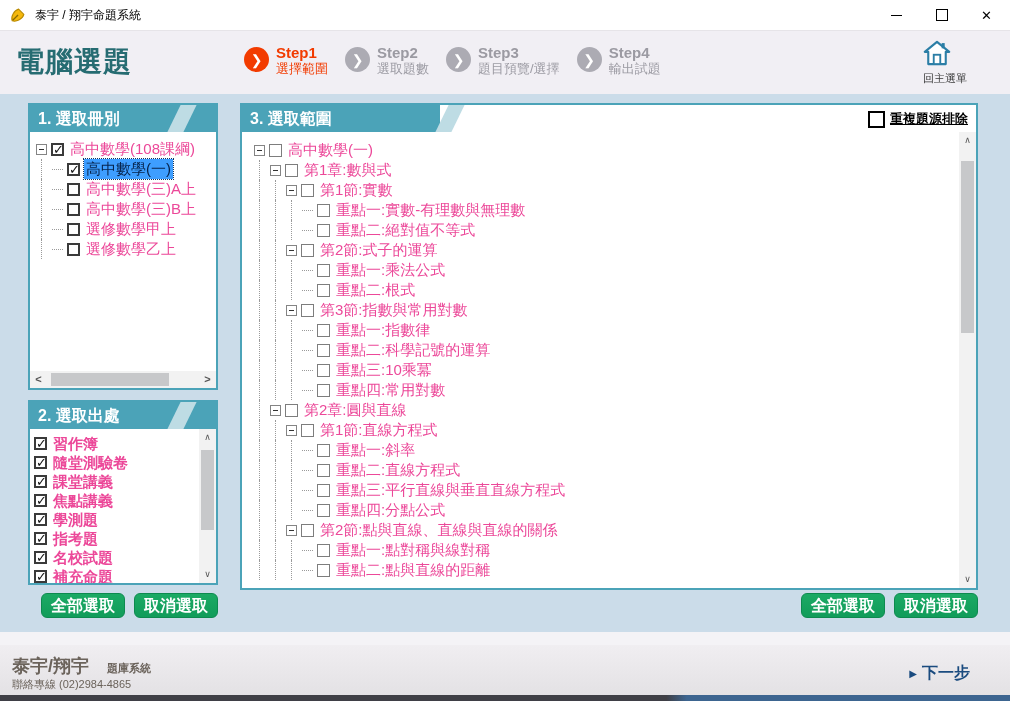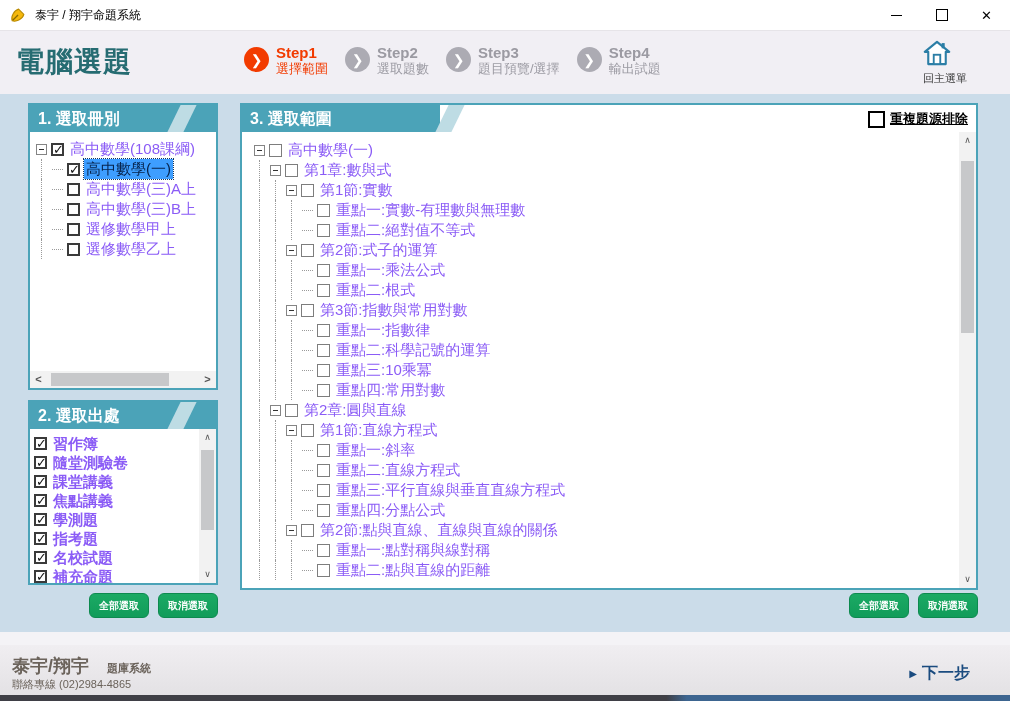--- a/index.html
+++ b/index.html
@@ -65,21 +65,21 @@
   .guide{flex:none;width:10px;margin-left:5px;height:100%;border-left:1px dotted #9a9a9a;}
   .expand{flex:none;width:11px;height:11px;border:1px solid #848484;background:#fff;
           position:relative;margin-right:4px;box-sizing:border-box;cursor:pointer;}
   .expand::after{content:"";position:absolute;left:2px;right:2px;top:4px;height:1px;background:#333;}
   .hline{flex:none;width:11px;height:0;border-top:1px dotted #9a9a9a;margin-right:4px;}
   .cb{flex:none;width:13px;height:13px;border:1px solid #7d7d7d;background:#fff;margin-right:4px;
       position:relative;box-sizing:border-box;cursor:pointer;}
   .bold-cb .cb{border:2px solid #3a3a3a;}
   .cb.checked::after{content:"✓";position:absolute;left:0px;top:-3px;font-size:13px;
                      font-weight:bold;color:#111;}
-  .tlabel{font-size:15px;color:#8b5cf6;padding:0 2px;line-height:20px;}
+  .tlabel{font-size:15px;color:#ec4899;padding:0 2px;line-height:20px;}
   .tlabel.selected{background:var(--selection,#3E9EFF);color:#06224a;outline:1px dotted #14365e;}
   .lrow{display:flex;align-items:center;height:19px;padding-left:4px;white-space:nowrap;cursor:pointer;}
 
   
   .vscroll{position:absolute;top:0;right:0;bottom:0;width:17px;background:#F2F2F2;}
   .vscroll .arr{position:absolute;left:0;width:17px;height:17px;text-align:center;
                 font-size:9px;color:#555;line-height:17px;cursor:pointer;}
   .arr.up{top:0;}.arr.down{bottom:0;}
   .vthumb{position:absolute;left:2px;width:13px;background:#C7C8CA;cursor:pointer;}
   .hscroll{position:absolute;left:0;right:0;bottom:0;height:17px;background:#F2F2F2;}
@@ -88,21 +88,21 @@
   .arr.left{left:0;}.arr.right{right:0;}
   .hthumb{position:absolute;top:2px;height:13px;background:#C7C8CA;left:21px;width:118px;cursor:pointer;}
   .v2{top:21px;height:80px;}
   .v3{top:29px;height:172px;}
 
   
   .btnrow{position:absolute;display:flex;justify-content:flex-end;gap:9px;}
   .btnrow1{left:28px;top:593px;width:190px;}
   .btnrow3{left:240px;top:593px;width:738px;}
   .green-btn{height:25px;padding:0 9px;border:1px solid #0d8a4f;border-radius:6px;
-             background:linear-gradient(#1BAA64,var(--green,#119C5A));color:#fff;font-size:10px;
+             background:linear-gradient(#1BAA64,var(--green,#119C5A));color:#fff;font-size:16px;
              font-weight:bold;font-family:inherit;cursor:pointer;line-height:23px;}
 
   
   .footer{position:absolute;left:0;top:645px;width:1010px;height:56px;
           background:linear-gradient(#F0EEF1,#E2E0E3);box-sizing:border-box;}
   .brandline{position:absolute;left:12px;top:9px;display:flex;align-items:baseline;color:#6B635B;}
   .brand{font-size:18px;font-weight:bold;}
   .brand-suffix{font-size:11px;font-weight:bold;margin-left:18px;}
   .contact{position:absolute;left:12px;top:32px;font-size:11px;color:#6B635B;}
   .next{position:absolute;right:40px;top:18px;display:flex;align-items:center;cursor:pointer;

